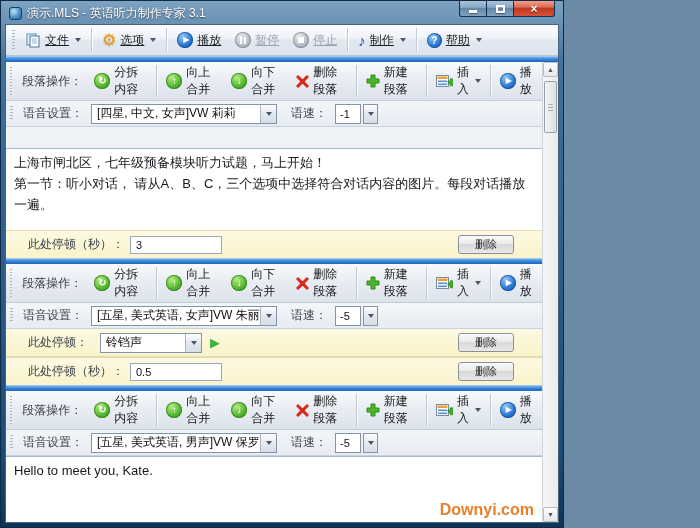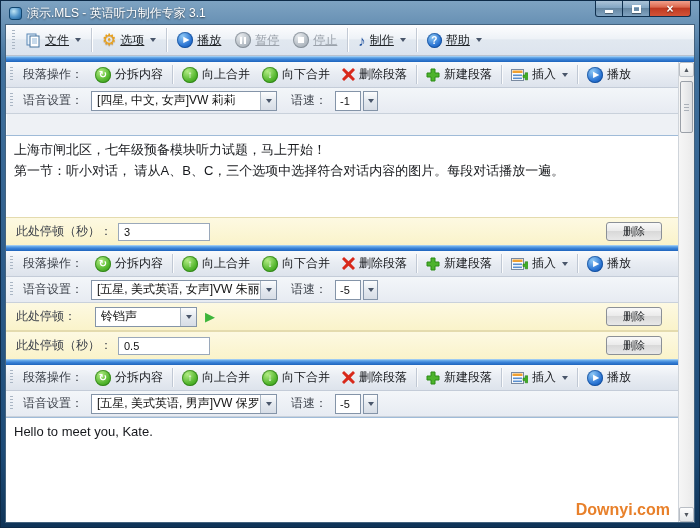--- a/index.html
+++ b/index.html
@@ -1,19 +1,19 @@
 <!DOCTYPE html>
 <html><head>
 <meta charset="utf-8">
 <style>
   * { margin:0; padding:0; box-sizing:border-box; }
   html,body { width:700px; height:528px; font-family:"Liberation Sans","DejaVu Sans",sans-serif; background:#6b8aa5; overflow:hidden; }
 
   
-  .window { position:relative; width:700px; height:528px;
+  .window { position:relative; width:564px; height:528px;
     background:linear-gradient(180deg,#7ea3c2 0%,#41719d 12%,#2b5a88 55%,#1c4a76 86%,#0f3457 100%);
     border:1px solid #0d2a47; }
   .titlebar { height:22px; display:flex; align-items:center; padding:2px 6px 0 8px; }
   .app-ico { width:13px; height:13px; border-radius:3px; margin-right:5px;
     background:radial-gradient(circle at 35% 30%,#bfe5f5,#4f93c9 55%,#1f5f97); border:1px solid #10456f; }
   .title { font-size:12px; color:#fff; text-shadow:0 1px 2px rgba(0,0,0,.6); white-space:nowrap; }
   .winbtns { position:absolute; top:0; right:8px; display:flex; }
   .wbtn { height:16px; border:1px solid #10304f; border-top:none; display:flex; align-items:center; justify-content:center;
     background:linear-gradient(180deg,rgba(255,255,255,.35),rgba(255,255,255,.08) 45%,rgba(0,0,0,.15) 50%,rgba(255,255,255,.12)); }
   .wbtn.minb { width:28px; border-radius:0 0 0 3px; }
@@ -66,33 +66,33 @@
   .obtn { display:inline-flex; align-items:center; gap:4px; padding:2px 6px; font-size:12px; color:#16181c; border-radius:2px; }
   .osep { width:1px; align-self:stretch; margin:3px 3px; background:#c0c8d4; box-shadow:1px 0 0 #fafbfc; }
 
   .voicerow { flex:0 0 26px; display:flex; align-items:center; padding:0 2px;
     background:linear-gradient(180deg,#f3f6f9 0%,#e7ebf2 100%); border-bottom:1px solid #c9d1db; }
   .combo { display:flex; align-items:flex-start; height:20px; background:#fff; border:1px solid #8494a8; }
   .combo .cbtext { flex:1; font-size:12px; color:#111; padding:0 5px; white-space:nowrap; overflow:hidden; }
   .combo .cbbtn { width:16px; height:100%; display:flex; align-items:center; justify-content:center;
     background:linear-gradient(180deg,#fcfdfe,#e4e9ef 50%,#d7dde6); border-left:1px solid #aab6c3; }
   .combo.voice { width:186px; margin-left:2px; }
-  .combo.prompt { width:102px; margin-left:13px; }
+  .combo.prompt { width:102px; margin-left:6px; }
   .spinval { width:26px; height:20px; background:#fff; border:1px solid #8494a8; font-size:11px; color:#111;
     display:flex; align-items:center; padding:0 4px; margin-left:2px; }
   .spinbtn { width:15px; height:20px; margin-left:2px; border:1px solid #8494a8; display:flex; align-items:center; justify-content:center;
     background:linear-gradient(180deg,#fcfdfe,#e4e9ef 50%,#d7dde6); }
 
   .textarea { background:#fff; padding:3px 8px; font-size:13px; color:#16181c; line-height:21px;
     border-top:1px solid #9fbbd8; position:relative; overflow:hidden; }
   .t1 { flex:0 0 82px;margin-top:21px; }
   .t2 { flex:0 0 78px; }
   .t3 { flex:1 1 auto; }
 
-  .yrow { flex:0 0 28px; display:flex; align-items:center; padding:0 4px;
+  .yrow { flex:0 0 28px; display:flex; align-items:center; padding:0 16px;
     background:linear-gradient(180deg,#fdf9e2 0%,#faf3ca 100%); border-top:1px solid #e4dbae; }
   .yrow.prompt-row { border-top:none; border-bottom:1px solid #e4dbae; }
   .pauseinput { width:92px; height:18px; border:1px solid #9aa8ba; font-size:11px; padding:1px 5px; color:#111;
     font-family:"Liberation Sans","DejaVu Sans",sans-serif; }
   .delbtn { margin-left:auto; margin-right:12px; width:56px; height:19px; font-size:11px; color:#1a1d21;
     background:linear-gradient(180deg,#f9f9f9 0%,#ebebeb 45%,#d9d9d9 50%,#e8e8e8 100%);
     border:1px solid #8b9097; border-radius:3px; display:flex; align-items:center; justify-content:center; }
   .prevplay { color:#3db53a; font-size:13px; margin-left:8px; line-height:1; }
 
   .watermark { position:absolute; right:8px; bottom:2px; font-size:16px; color:#e8802a; font-weight:bold; }

